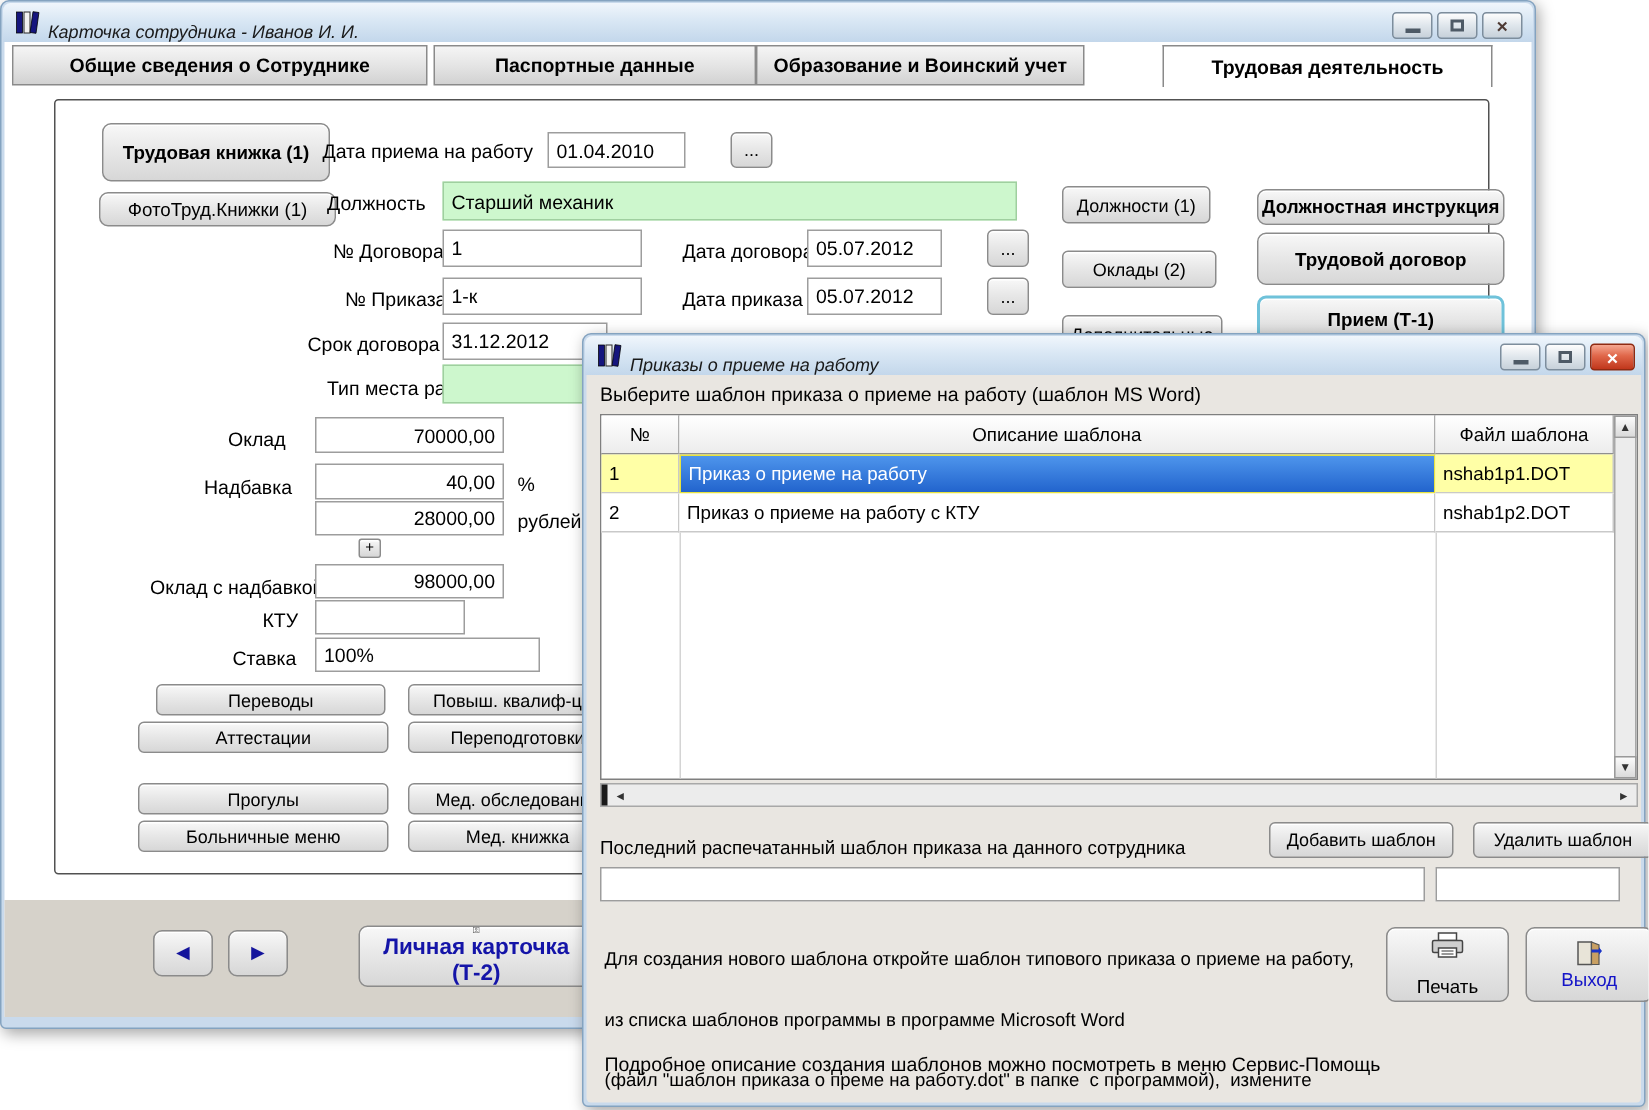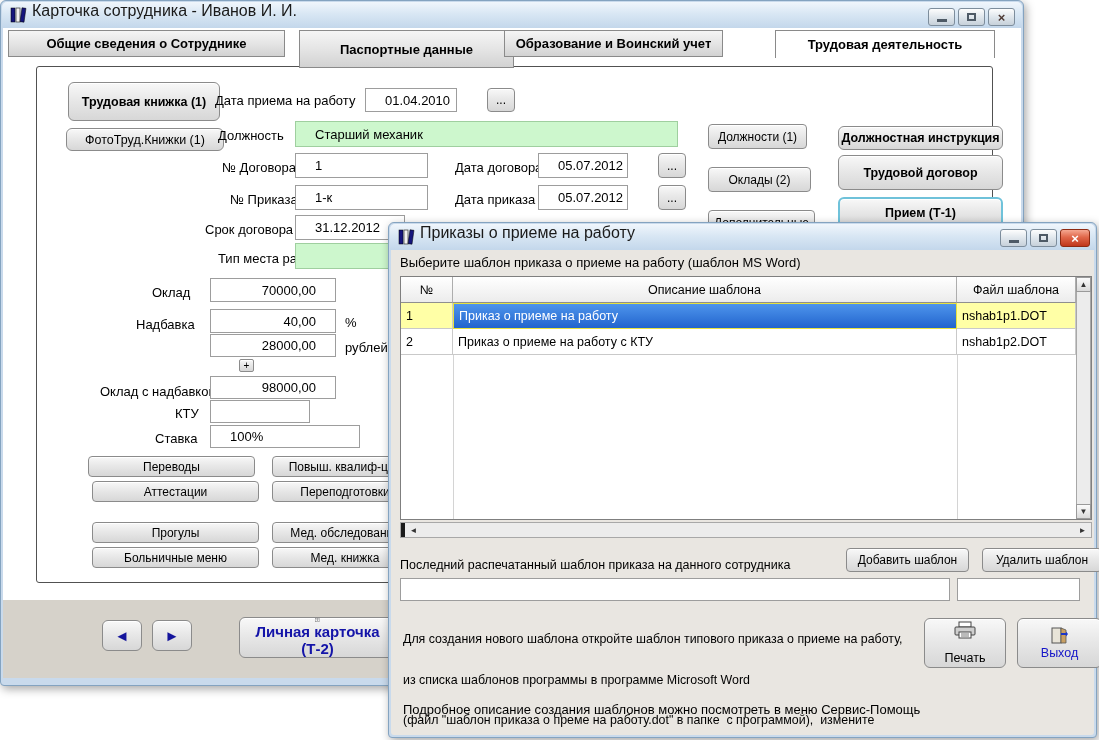--- a/index.html
+++ b/index.html
@@ -4,43 +4,43 @@
 <style>
   * { margin:0; padding:0; box-sizing:border-box; }
   html,body { background:#fff; }
   .screen { position:relative; width:1099px; height:740px; background:#fff; overflow:hidden;
             font-family:"Liberation Sans","DejaVu Sans",sans-serif; color:#000; }
   .abs { position:absolute; }
 
   
   .winframe { position:absolute; background:#c9daec; border:1px solid #84a3c0;
               border-radius:6px 6px 4px 4px; box-shadow:2px 3px 10px rgba(0,0,0,.35); }
-  .titlebar { position:absolute; display:flex; align-items:flex-start;
+  .titlebar { position:absolute; display:flex; align-items:flex-end;
               background:linear-gradient(#f0f6fc,#d9e7f4 45%,#c3d7eb);
-              border-radius:5px 5px 0 0; font-size:16px; }
+              border-radius:5px 5px 0 0; font-size:12px;font-style:italic; }
   .title-text { margin-left:6px; color:#1a1a1a; }
   .winbtns { position:absolute; display:flex; gap:3px; }
   .winbtn { width:27px; height:18px; border:1px solid #7d8d9c; border-radius:3px;
             background:linear-gradient(#fdfdfd,#dfe6ec 50%,#c7d1da);
             display:flex; align-items:center; justify-content:center; }
   .winbtn.red { background:linear-gradient(#f5a791,#e0674a 45%,#c0371c); border-color:#8e2a12; }
   .g-min { width:10px; height:3px; background:#4e5a66; margin-top:7px; }
   .g-max { width:9px; height:8px; border:2px solid #4e5a66; }
   .g-close { font-size:13px; font-weight:bold; color:#4e3a34; line-height:1; }
   .winbtn.red .g-close { color:#fff; }
 
   
   .btn { position:absolute; display:flex; align-items:center; justify-content:center;
          background:linear-gradient(#f8f8f8,#e8e8e8 45%,#d7d7d7);
          border:1px solid #8b8b8b; border-radius:4px; font-size:12px; text-align:center;
          box-shadow:inset 0 1px 0 #fff; cursor:default;margin-left:24px; }
   .btn.big { border-radius:6px; font-size:12.5px; }
   .btn.bold { font-weight:bold; }
   .tb { position:absolute; background:#fff; border:1px solid #9d9d9d; font-size:13px;
-        padding:2px 19px; display:flex; align-items:center; }
+        padding:2px 5px; display:flex; align-items:center; }
   .tb.num { justify-content:flex-end; }
   .tb.green { background:#cdf7cd; border-color:#9fcf9f;align-items:center; }
   .lbl { position:absolute; font-size:13px; white-space:nowrap; }
   .lbl.b { font-weight:normal; }
 
   
   .tab { position:absolute; display:flex; align-items:center; justify-content:center;
          font-size:13px; font-weight:bold;
          background:linear-gradient(#f5f5f5,#e3e3e3 55%,#d2d2d2);
          border:1px solid #8a8a8a; border-bottom:1px solid #8a8a8a; }
@@ -88,21 +88,21 @@
     <div class="winbtn">
         <span class="g-close">×</span>
       </div>
   </div>
 
   <div class="abs" style="left:3px;top:28px;width:1018px;height:650px;background:#fff;z-index:1"></div>
 
   <div class="tab" style="left:8px;top:30px;width:277px;height:27px;z-index:2">
       <span>Общие сведения о Сотруднике</span>
     </div>
-  <div class="tab" style="left:299px;top:30px;width:215px;height:38px;z-index:2">
+  <div class="tab" style="left:289px;top:30px;width:215px;height:27px;z-index:2">
       <span>Паспортные данные</span>
     </div>
   <div class="tab" style="left:504px;top:30px;width:219px;height:27px;z-index:2">
       <span>Образование и Воинский учет</span>
     </div>
   <div class="tab active" style="left:775px;top:30px;width:220px;height:28px;z-index:2">
       <span>Трудовая деятельность</span>
     </div>
 
   <div class="abs" style="left:36px;top:66px;width:957px;height:517px;border:1px solid #515151;border-radius:3px;z-index:1"></div>
@@ -196,21 +196,21 @@
   <div class="lbl" style="left:175px;top:406px;z-index:2">КТУ</div>
   <div class="tb" style="left:210px;top:400px;width:100px;height:23px;z-index:2">
       <span></span>
     </div>
 
   <div class="lbl" style="left:155px;top:431px;z-index:2">Ставка</div>
   <div class="tb" style="left:210px;top:425px;width:150px;height:23px;z-index:2">
       <span>100%</span>
     </div>
 
-  <div class="btn" style="left:64px;top:456px;width:167px;height:21px;z-index:2">
+  <div class="btn" style="left:80px;top:456px;width:153px;height:21px;z-index:2">
       <span>Переводы</span>
     </div>
   <div class="btn" style="left:248px;top:456px;width:146px;height:21px;z-index:2">
       <span>Повыш. квалиф-ции</span>
     </div>
   <div class="btn" style="left:68px;top:481px;width:167px;height:21px;z-index:2">
       <span>Аттестации</span>
     </div>
   <div class="btn" style="left:248px;top:481px;width:146px;height:21px;z-index:2">
       <span>Переподготовки</span>

